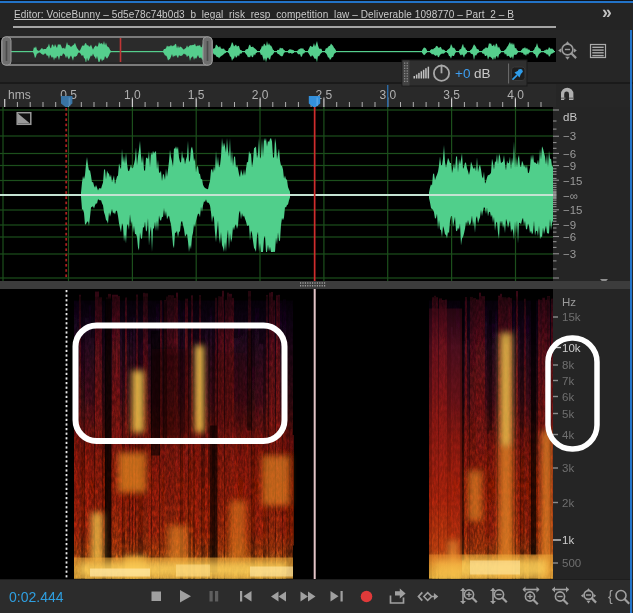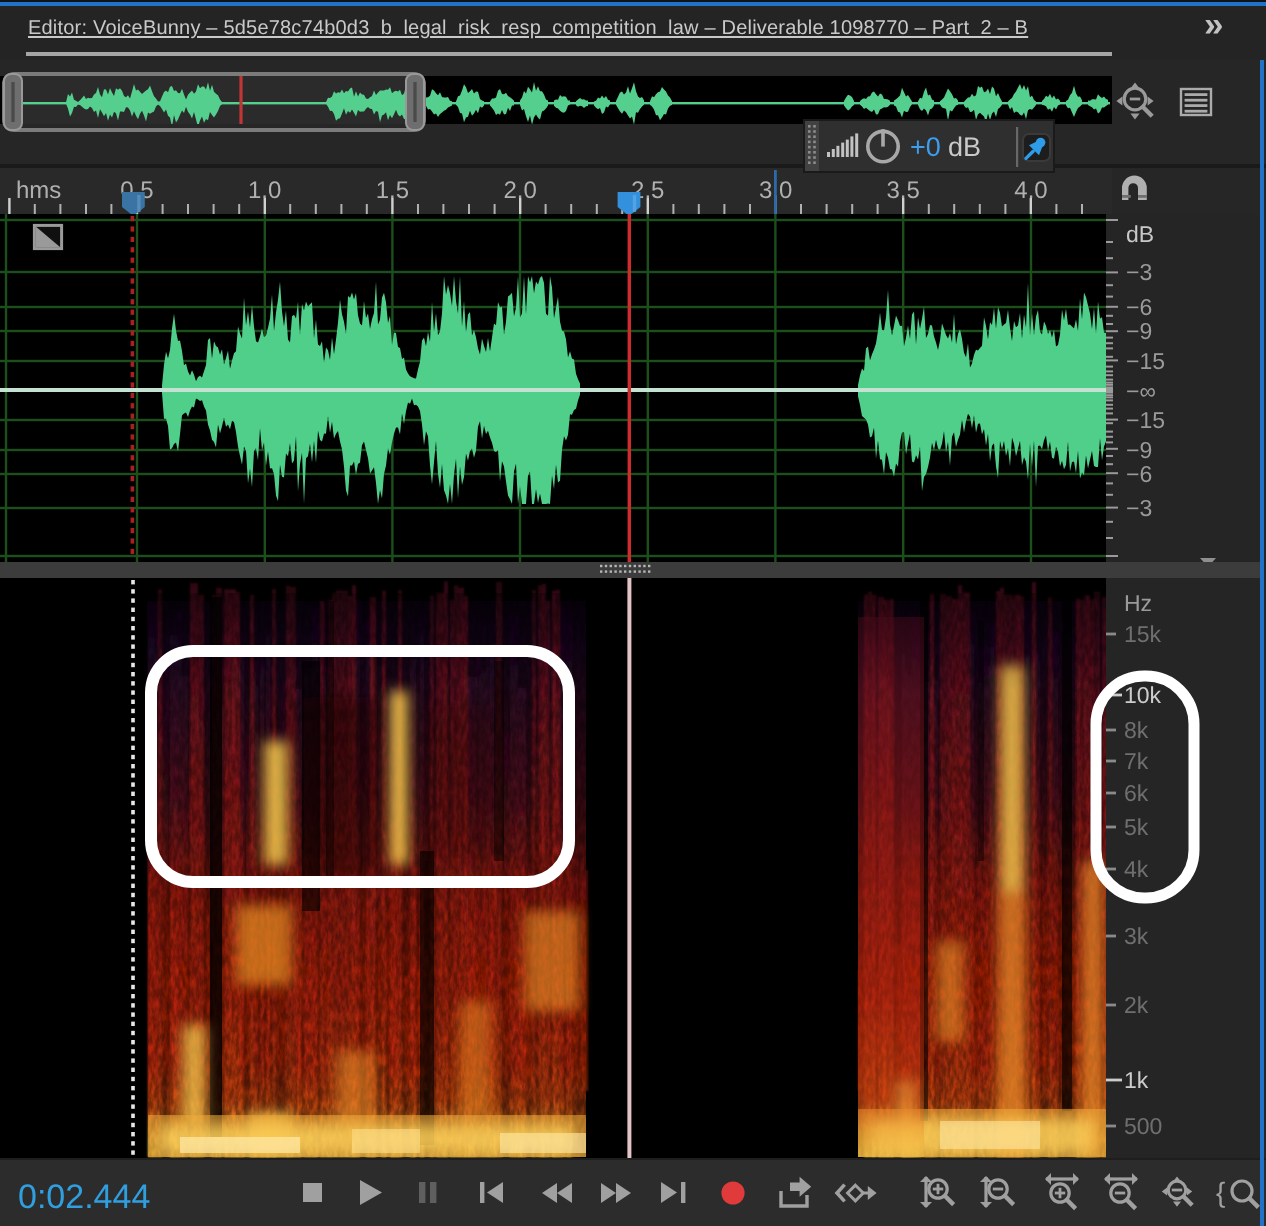--- a/index.html
+++ b/index.html
@@ -624,21 +624,21 @@
     <text x="562" y="566.5" font-size="11.5" fill="#6f6f6f">500</text>
 </svg>
 
 <svg class="abs" style="left:0;top:0" width="633" height="613" viewBox="0 0 633 613">
  <rect x="75.5" y="325.5" width="209" height="115.5" rx="21" fill="none" stroke="#ffffff" stroke-width="6"></rect>
  <rect x="548" y="338" width="49" height="111" rx="24" fill="none" stroke="#ffffff" stroke-width="5.5"></rect>
 </svg>
 
 <div class="abs" style="left:0;top:579px;width:633px;height:1px;background:#1e1e1e;"></div>
 <div class="abs" style="left:0;top:580px;width:633px;height:33px;background:#2c2c2c;"></div>
-<div class="abs" style="left:9px;top:589px;font-size:17px;color:#2f9fe0;">0:02.444</div>
+<div class="abs" style="left:9px;top:589px;font-size:14px;color:#2f9fe0;">0:02.444</div>
 <svg class="abs" style="left:0;top:580px" width="633" height="33" viewBox="0 580 633 33">
     <rect x="151.5" y="591.5" width="9.5" height="9.5" fill="#a0a0a0"></rect>
     <path d="M180,590 L191,596.25 L180,602.5 Z" fill="#a0a0a0"></path>
     <rect x="209.5" y="591" width="3.2" height="10.5" fill="#5f5f5f"></rect>
     <rect x="215" y="591" width="3.2" height="10.5" fill="#5f5f5f"></rect>
     <rect x="240" y="591" width="2.2" height="10.5" fill="#a0a0a0"></rect>
     <path d="M251.5,591 L243.5,596.25 L251.5,601.5 Z" fill="#a0a0a0"></path>
     <path d="M278.5,591.5 L271,596.5 L278.5,601.5 Z" fill="#a0a0a0"></path>
     <path d="M286.0,591.5 L278.5,596.5 L286.0,601.5 Z" fill="#a0a0a0"></path>
     <path d="M300.5,591.5 L308.0,596.5 L300.5,601.5 Z" fill="#a0a0a0"></path>

